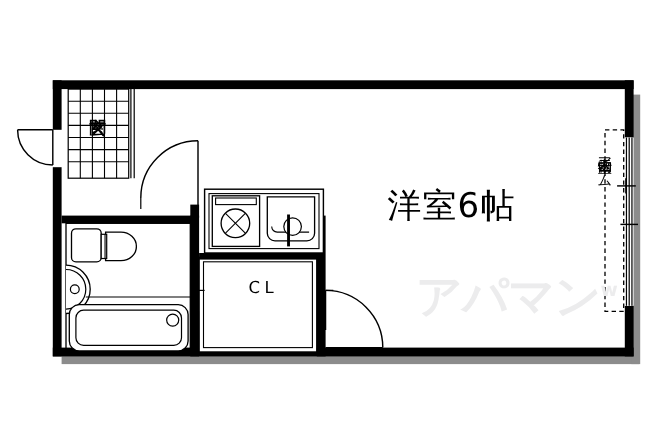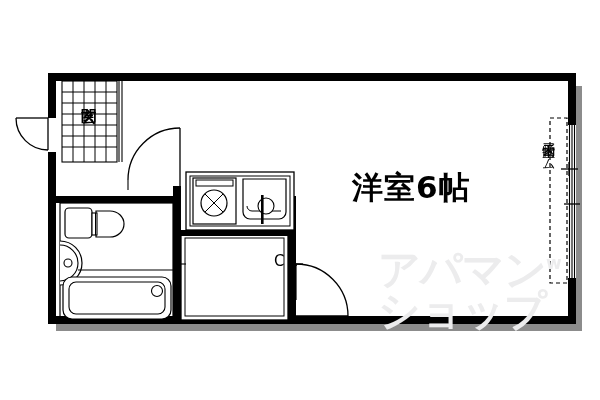--- a/index.html
+++ b/index.html
@@ -24,41 +24,40 @@
   }
   .lbl {
     position: absolute;
     white-space: nowrap;
     color: #000;
     line-height: 1;
     user-select: none;
   }
   #room-label {
     font-size: 31px;
-    font-weight: 700;
+    font-weight: 400;
     letter-spacing: 1px;
     left: 352px;
     top: 172px;
   }
   #genkan-label {
     font-size: 15px;
     font-weight: 700;
     left: 80px;
     top: 95px;
     writing-mode: vertical-rl;
     line-height: 1.05;
     letter-spacing: 1px;
   }
   #closet-label {
     font-size: 15px;
     font-weight: 400;
     letter-spacing: 4px;
     left: 226px;
     top: 254px;
-    margin-left: 48px;
   }
   #laundry-label {
     font-size: 13px;
     font-weight: 500;
     left: 541px;
     top: 134px;
     writing-mode: vertical-rl;
     line-height: 1.1;
     letter-spacing: 0px;
   }
@@ -244,16 +243,15 @@
 
   <div class="lbl" id="genkan-label">玄関</div>
 
   <div class="lbl" id="closet-label">CL</div>
 
   <div class="lbl" id="laundry-label">室内物干アーム</div>
 
 
   <div id="watermark">
     <span>アパマン</span><span class="wm-sup">w</span><br>
-    <span>ショップ</span>
   </div>
 
 </div>
 
 </body></html>

